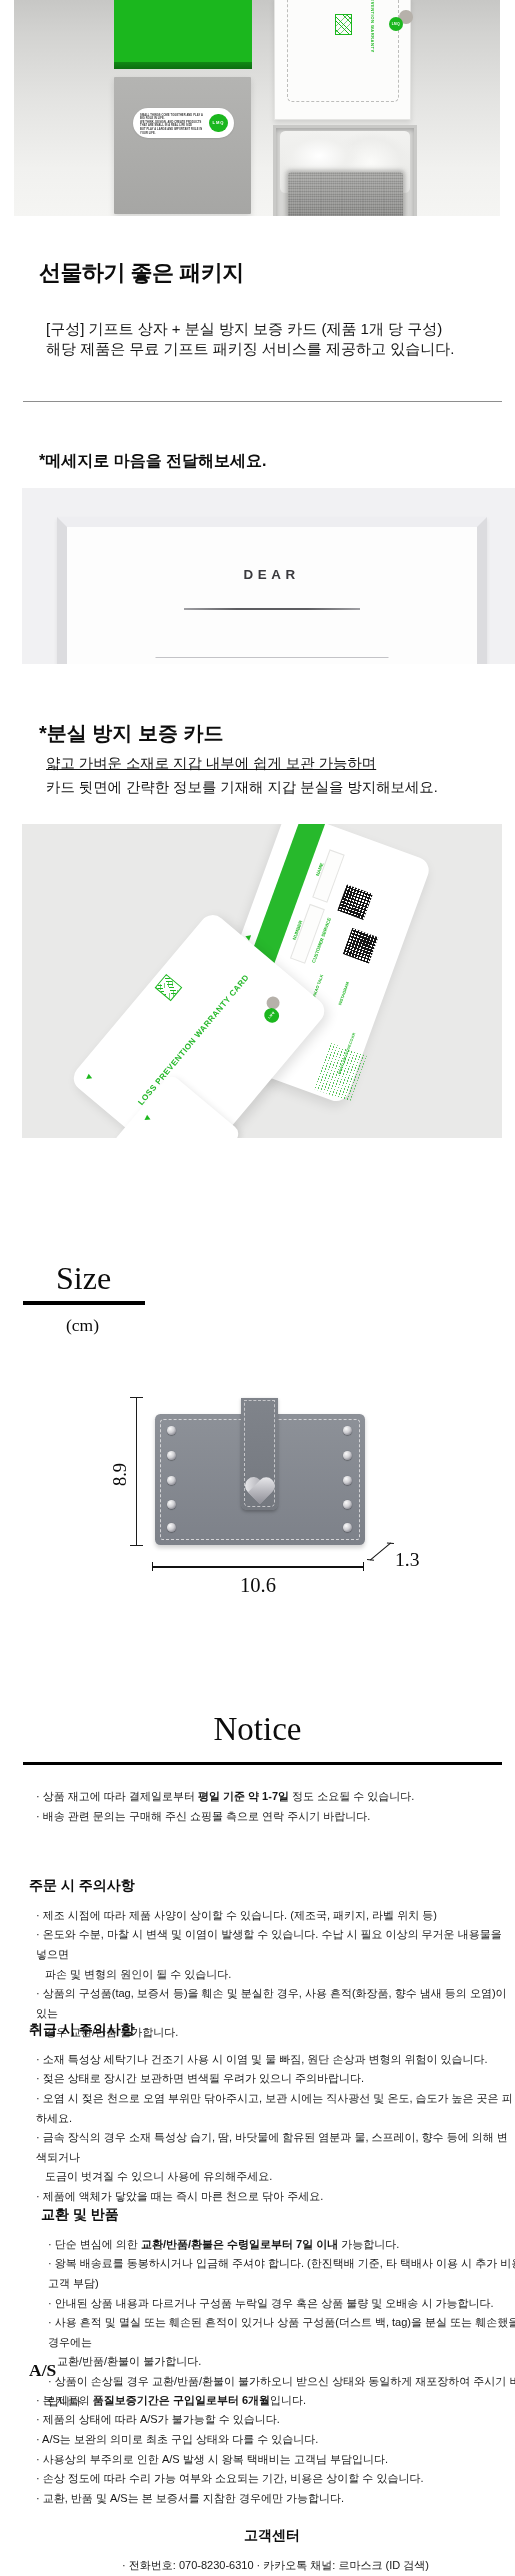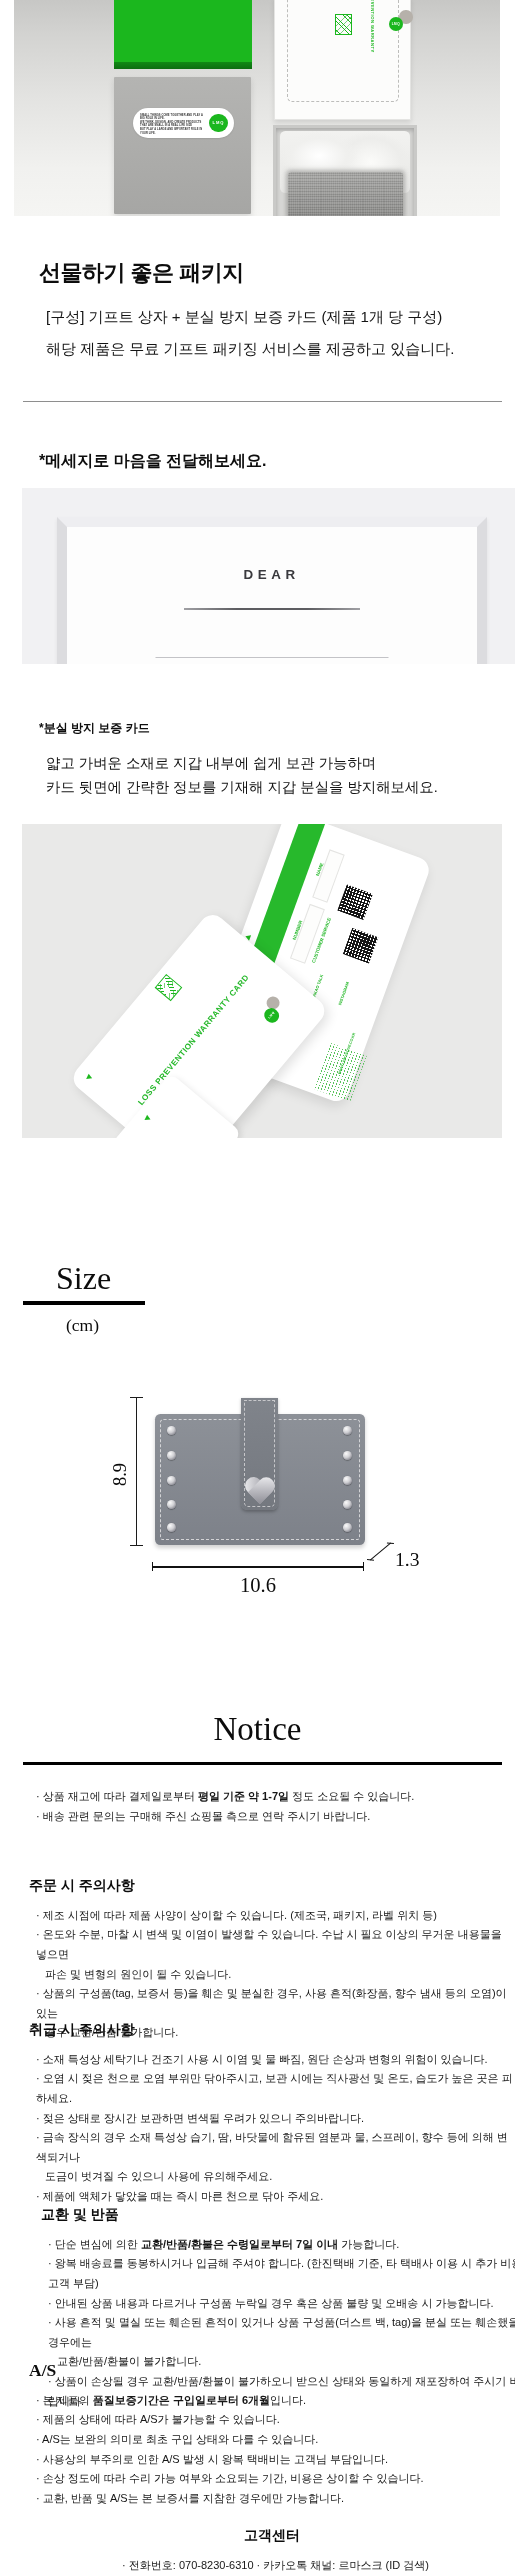--- a/index.html
+++ b/index.html
@@ -46,39 +46,39 @@
       linear-gradient(#f2f2f0,#e8e8e6);}
   .knit{position:absolute;left:11.3px;right:11.3px;top:44px;bottom:2.1px;border-radius:3.1px;
     background:
       repeating-linear-gradient(90deg,rgba(255,255,255,.10) 0 1px,transparent 1px 2.1px),
       repeating-linear-gradient(0deg,rgba(0,0,0,.12) 0 1px,transparent 1px 2.6px),
       linear-gradient(180deg,#a9a9a7,#8f8f8d);
     box-shadow:0 0 4.1px 1.5px rgba(120,120,118,.5);}
 
   
   .gift-title{left:39px;top:258px;font-size:22px;font-weight:800;letter-spacing:-0.5px;color:#0d0d0d;}
-  .gift-p1{left:46px;top:308px;font-size:15px;color:#141414;}
+  .gift-p1{left:46px;top:320px;font-size:15px;color:#141414;}
   .gift-p2{left:46px;top:340px;font-size:15px;color:#141414;}
   .divider1{left:23px;top:401px;width:479px;height:1px;background:#8e8e8e;}
   .msg-title{left:39px;top:451px;font-size:16px;font-weight:800;color:#0d0d0d;}
 
   
   .photo2{position:absolute;left:21.6px;top:488px;width:480px;height:176px;overflow:hidden;background:#f1f1f3;padding-left:20px;}
   .dear-frame{position:absolute;left:35px;top:29px;width:410px;height:196px;background:#fdfdfd;
     border-style:solid;border-width:10.3px;border-color:#eeeef1 #dcdcdf #cfcfd3 #dcdcdf;
     box-shadow:0 1.5px 4.1px rgba(0,0,0,.07);}
   .dear-word{position:absolute;left:0;right:0;top:40px;text-align:center;font-size:13.4px;letter-spacing:4.6px;
     color:#3a3a3e;font-weight:600;}
   .dear-line-dark{position:absolute;left:50%;transform:translateX(-50%);top:81px;width:176px;height:2.1px;
     background:linear-gradient(90deg,#a0a0a4,#5d5d61 30%,#5d5d61 70%,#a0a0a4);}
   .dear-light{position:absolute;left:50%;transform:translateX(-50%);height:1px;background:#c3c3c7;}
 
   
-  .war-title{left:39px;top:720px;font-size:12px;font-weight:800;color:#0d0d0d;}
-  .war-p1{left:46px;top:754px;font-size:14.4px;color:#141414;}
+  .war-title{left:39px;top:720px;font-size:20px;font-weight:800;color:#0d0d0d;}
+  .war-p1{left:46px;top:754px;font-size:14.4px;color:#141414;text-decoration:underline;}
   .war-p2{left:46px;top:778px;font-size:14.4px;color:#141414;}
 
   
   .photo3{position:absolute;left:21.6px;top:824px;width:480px;height:314px;overflow:hidden;background:#e9e9e8;}
   .card-back{position:absolute;left:216px;top:4.1px;width:155px;height:258px;border-radius:13.4px;background:#fff;
     transform:rotate(20deg);box-shadow:0 5.2px 11.3px rgba(0,0,0,.10);}
   .stripe{position:absolute;left:15.5px;top:0;bottom:0;width:25px;background:#27b92c;}
   .field{position:absolute;border:0.5px solid #e4e4e2;background:#fdfdfc;}
   .qr{position:absolute;border:1px solid #fff;background:
       repeating-linear-gradient(0deg,#161616 0 1.5px,transparent 1.5px 3.1px),
@@ -272,22 +272,22 @@
         <div class="ns-h">주문 시 주의사항</div>
         <div class="ns-line"><span>· 제조 시점에 따라 제품 사양이 상이할 수 있습니다. (제조국, 패키지, 라벨 위치 등)</span></div>
         <div class="ns-line"><span>· 온도와 수분, 마찰 시 변색 및 이염이 발생할 수 있습니다. 수납 시 필요 이상의 무거운 내용물을 넣으면</span></div>
         <div class="ns-line cont"><span>파손 및 변형의 원인이 될 수 있습니다.</span></div>
         <div class="ns-line"><span>· 상품의 구성품(tag, 보증서 등)을 훼손 및 분실한 경우, 사용 흔적(화장품, 향수 냄새 등의 오염)이 있는</span></div>
         <div class="ns-line cont"><span>경우 교환/반품 불가합니다.</span></div>
       </div>
       <div class="ns ns2">
         <div class="ns-h">취급 시 주의사항</div>
         <div class="ns-line"><span>· 소재 특성상 세탁기나 건조기 사용 시 이염 및 물 빠짐, 원단 손상과 변형의 위험이 있습니다.</span></div>
+        <div class="ns-line"><span>· 젖은 상태로 장시간 보관하면 변색될 우려가 있으니 주의바랍니다.</span></div>
         <div class="ns-line"><span>· 오염 시 젖은 천으로 오염 부위만 닦아주시고, 보관 시에는 직사광선 및 온도, 습도가 높은 곳은 피하세요.</span></div>
-        <div class="ns-line"><span>· 젖은 상태로 장시간 보관하면 변색될 우려가 있으니 주의바랍니다.</span></div>
         <div class="ns-line"><span>· 금속 장식의 경우 소재 특성상 습기, 땀, 바닷물에 함유된 염분과 물, 스프레이, 향수 등에 의해 변색되거나</span></div>
         <div class="ns-line cont"><span>도금이 벗겨질 수 있으니 사용에 유의해주세요.</span></div>
         <div class="ns-line"><span>· 제품에 액체가 닿았을 때는 즉시 마른 천으로 닦아 주세요.</span></div>
       </div>
       <div class="ns ns3">
         <div class="ns-h">교환 및 반품</div>
         <div class="ns-line"><span>· 단순 변심에 의한 </span><span class="b">교환/반품/환불은 수령일로부터 7일 이내</span><span> 가능합니다.</span></div>
         <div class="ns-line"><span>· 왕복 배송료를 동봉하시거나 입금해 주셔야 합니다. (한진택배 기준, 타 택배사 이용 시 추가 비용 고객 부담)</span></div>
         <div class="ns-line"><span>· 안내된 상품 내용과 다르거나 구성품 누락일 경우 혹은 상품 불량 및 오배송 시 가능합니다.</span></div>
         <div class="ns-line"><span>· 사용 흔적 및 멸실 또는 훼손된 흔적이 있거나 상품 구성품(더스트 백, tag)을 분실 또는 훼손했을 경우에는</span></div>

